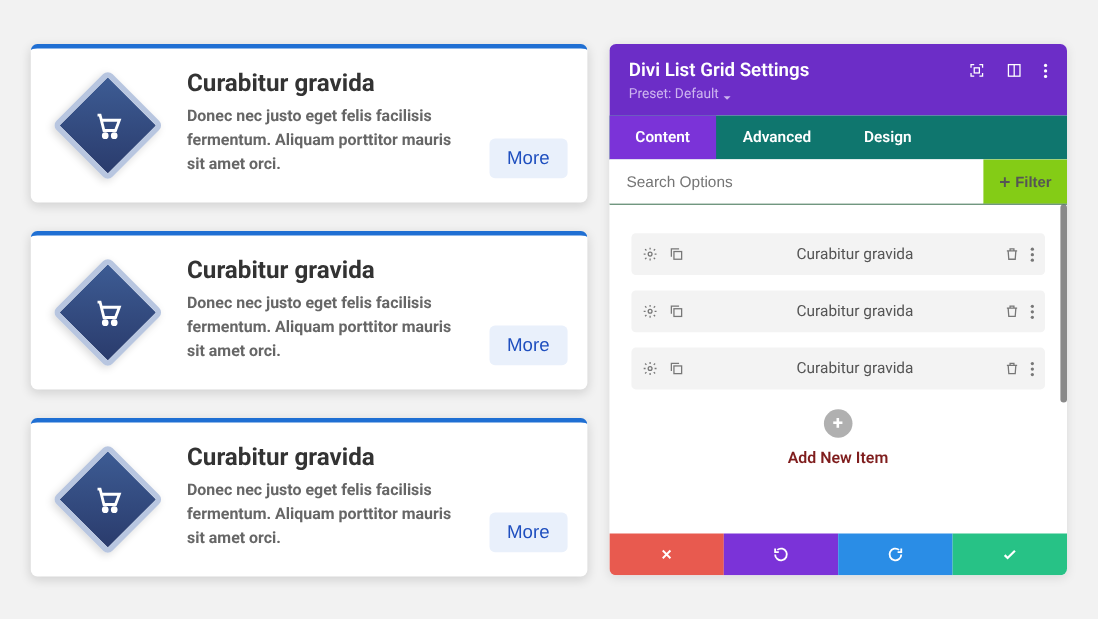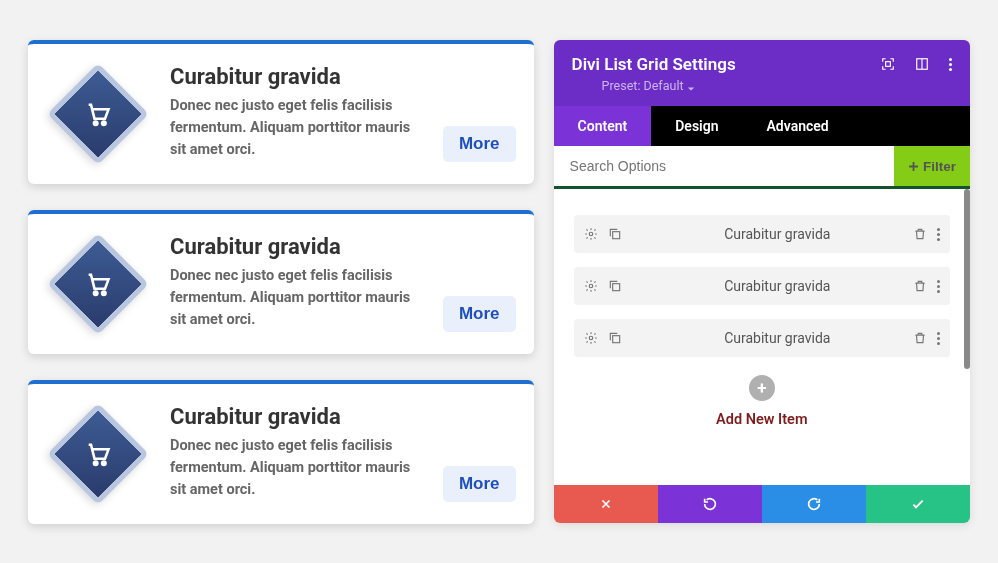--- a/index.html
+++ b/index.html
@@ -47,21 +47,21 @@
   }
   .diamond svg { transform: rotate(-45deg); }
   .card-body { flex:1; padding-top:2px; }
   .card-title { font-size: 22px; font-weight: 700; color:#333; margin-bottom: 6px; }
   .card-desc { font-size: 14.5px; color:#666; line-height:1.5; max-width: 260px; font-weight: bold; }
   .more-btn {
     position:absolute;
     right:18px; bottom:22px;
     background:#e9f0fb;
     color:#1f4fbf;
-    font-weight:700;
+    font-weight:400;
     font-size:17px;
     border:none;
     border-radius:5px;
     padding:8px 16px;
     cursor:pointer;
   }
   
   .panel {
     width: 425px;
     background:#fff;
@@ -73,36 +73,36 @@
   }
   .panel-head {
     background:#6c2dc7;
     color:#fff;
     padding:14px 18px 12px 18px;
   }
   .panel-head-row { display:flex; align-items:center; justify-content:space-between; }
   .panel-title { font-size:17px; font-weight:600; }
   .panel-head-icons { display:flex; gap:20px; align-items:center; }
   .panel-head-icons span { cursor:pointer; display:flex; align-items:center; }
-  .preset { font-size:12.5px; color:#cdb5ef; margin-top:4px; cursor:pointer; display:inline-flex; align-items:flex-end; gap:3px;margin-left:30px;}
+  .preset { font-size:12.5px; color:#cdb5ef; margin-top:4px; cursor:pointer; display:inline-flex; align-items:flex-end; gap:3px;}
   .tabs {
-    background:#000000;
+    background:#0f766e;
     display:flex;
   }
   .tab {
     padding:12px 24px;
     color:#fff;
     font-size:14px;
     font-weight:600;
     cursor:pointer;
   }
   .tab.active { background:#7b33d8; }
   .search-row {
     display:flex; align-items:stretch;
-    border-bottom:3px solid #14532d;
+    border-bottom:1px solid #14532d;
     background:#fff;
   }
   .search-row input {
     flex:1; border:none; outline:none;
     padding:12px 16px; font-size:14px; color:#666;
   }
   .filter-btn {
     background:#84cc16;
     border:none;
     padding:0 14px;
@@ -237,22 +237,22 @@
     <div class="preset">
       <span>Preset: Default</span>
       <svg width="8" height="8" viewBox="0 0 10 10" fill="#cdb5ef">
           <path d="M1 3l4 4 4-4z"></path>
         </svg>
     </div>
   </div>
 
   <div class="tabs">
     <div class="tab active">Content</div>
+    <div class="tab">Advanced</div>
     <div class="tab">Design</div>
-    <div class="tab">Advanced</div>
   </div>
 
   <div class="search-row">
     <input placeholder="Search Options" style="">
     <button class="filter-btn">
       <svg width="11" height="11" viewBox="0 0 10 10" stroke="#555" stroke-width="1.6">
           <path d="M5 1v8M1 5h8"></path>
         </svg>
       <span>Filter</span>
     </button>

